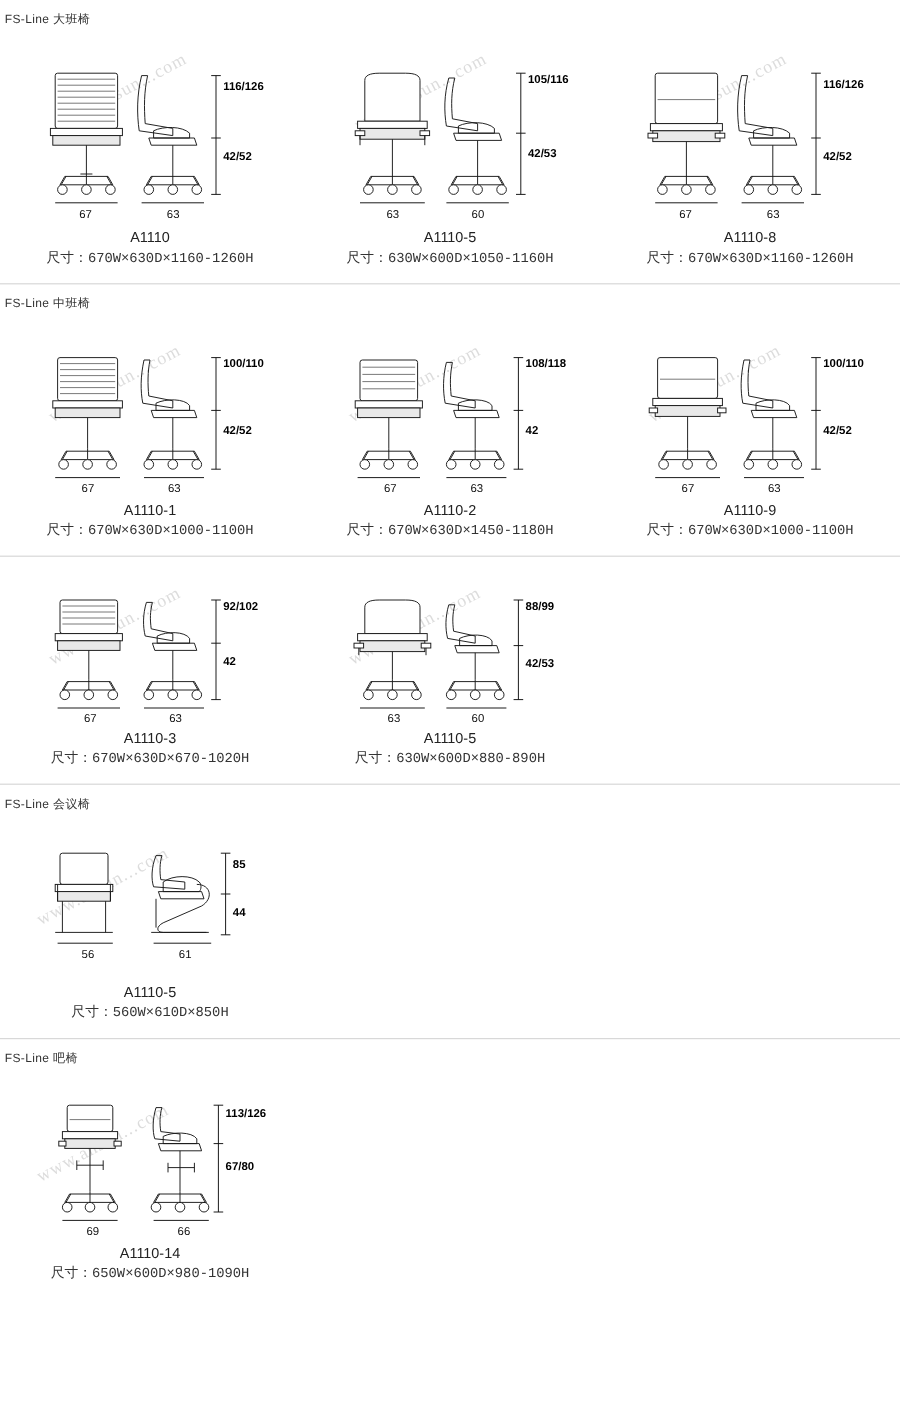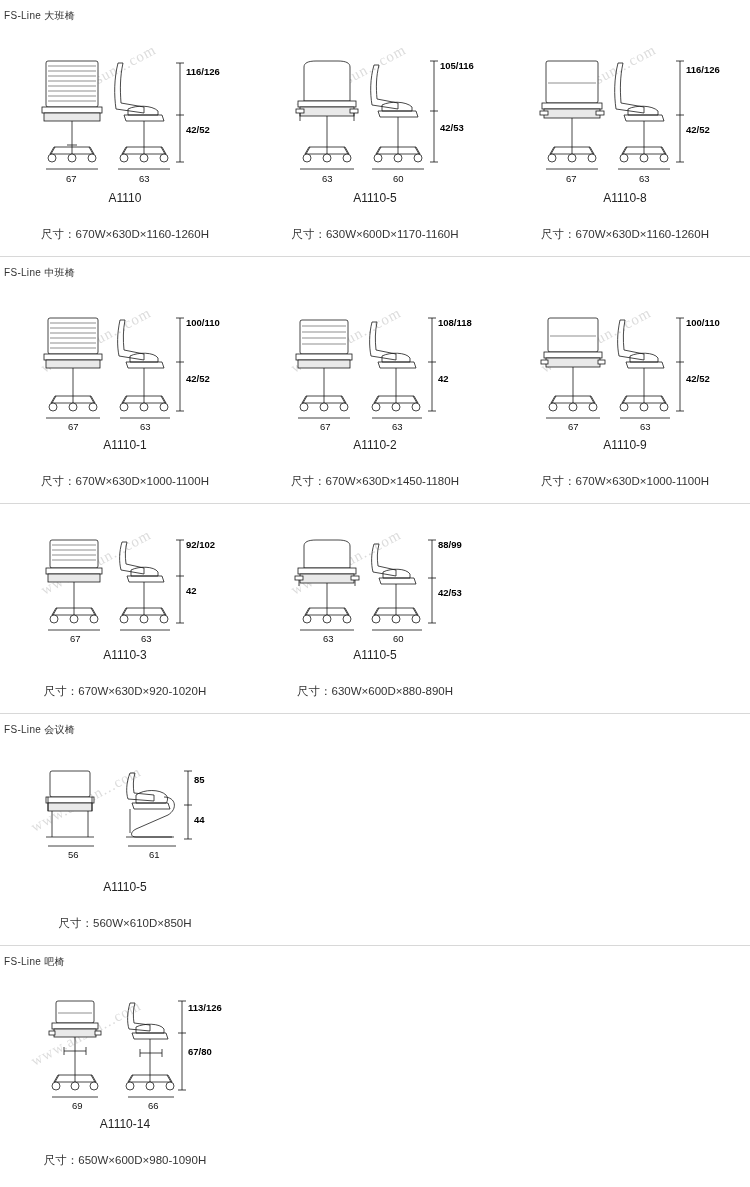--- a/index.html
+++ b/index.html
@@ -49,22 +49,23 @@
   .drawing svg { display: block; width: 230px; }
   .model {
     font-size: 12px;
     color: #222;
     margin-top: 6px;
     text-align: left;
   }
   .dims {
     font-size: 11.5px;
     color: #333;
-    margin-top: 22px;
+    margin-top: 2px;
     text-align: center;
+    font-family: Liberation Mono, monospace;
   }
   .wm {
     position: absolute;
     font-size: 15px;
     color: rgba(150,150,150,0.33);
     transform: rotate(-28deg);
     white-space: nowrap;
     pointer-events: none;
     font-family: "Liberation Serif", serif;
     letter-spacing: 1px;
@@ -200,21 +201,21 @@
             <text class="lbl-b" x="180" y="34">105/116</text>
             <text class="lbl-b" x="180" y="96">42/53</text>
 
             <line class="ln-dim" x1="40" y1="134" x2="94" y2="134"></line>
             <line class="ln-dim" x1="112" y1="134" x2="164" y2="134"></line>
             <text class="lbl" x="62" y="147">63</text>
             <text class="lbl" x="133" y="147">60</text>
           </svg>
         </div>
         <div class="model">A1110-5</div>
-        <div class="dims">尺寸：630W×600D×1170-1160H</div>
+        <div class="dims">尺寸：630W×600D×1050-1160H</div>
       </div>
 
       <div class="cell">
         <div class="wm" style="left:40px; top:42px;">www.ahsun...com</div>
         <div class="drawing">
           <svg viewBox="0 0 230 150" height="150">
             <rect class="fillw" x="36" y="26" width="52" height="42" rx="2"></rect>
             <line class="ln-thin" x1="38" y1="48" x2="86" y2="48"></line>
             <rect class="fillw" x="32" y="68" width="60" height="6"></rect>
             <rect class="fillg" x="34" y="74" width="56" height="9"></rect>
@@ -504,21 +505,21 @@
             <text class="lbl-b" x="176" y="36">92/102</text>
             <text class="lbl-b" x="176" y="82">42</text>
 
             <line class="ln-dim" x1="38" y1="118" x2="90" y2="118"></line>
             <line class="ln-dim" x1="110" y1="118" x2="160" y2="118"></line>
             <text class="lbl" x="60" y="130">67</text>
             <text class="lbl" x="131" y="130">63</text>
           </svg>
         </div>
         <div class="model">A1110-3</div>
-        <div class="dims">尺寸：670W×630D×920-1020H</div>
+        <div class="dims">尺寸：670W×630D×670-1020H</div>
       </div>
 
       <div class="cell">
         <div class="wm" style="left:35px; top:50px;">www.ahsun...com</div>
         <div class="drawing">
           <svg viewBox="0 0 230 130" height="130">
             <path class="fillw" d="M44,34 C44,30 48,28 56,28 L78,28 C86,28 90,30 90,34 L90,56 L44,56 Z"></path>
             <rect class="fillw" x="38" y="56" width="58" height="6"></rect>
             <rect class="fillg" x="40" y="62" width="54" height="9"></rect>
             <rect class="fillw" x="35" y="64" width="8" height="4"></rect>

